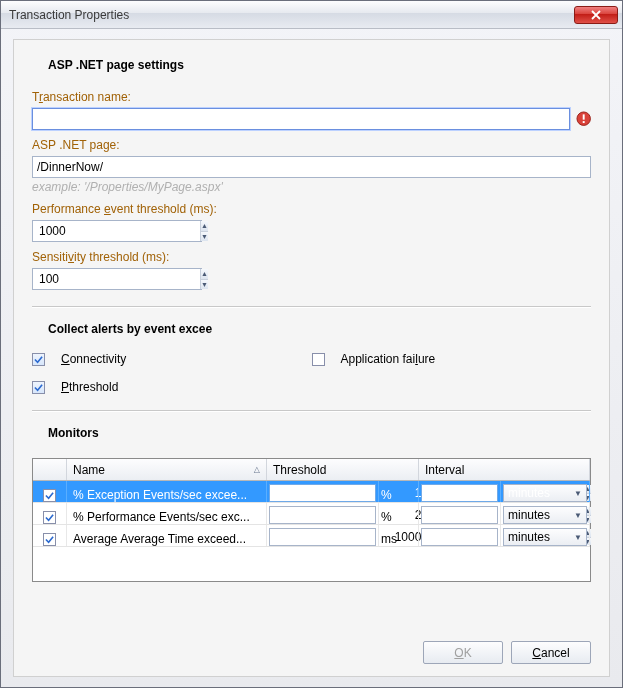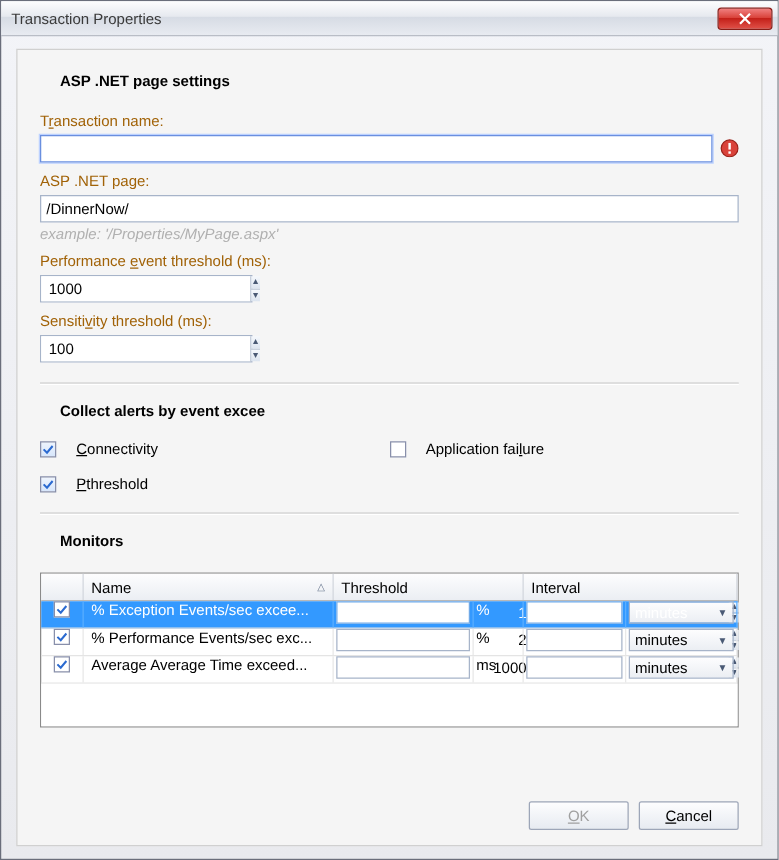--- a/index.html
+++ b/index.html
@@ -29,21 +29,21 @@
   .check { width:13px; height:13px; border:1px solid #888faa; background:#fff; display:inline-flex; align-items:center; justify-content:center; cursor:pointer; }
   .check.checked { background: linear-gradient(#eef4fd,#d7e6fb); }
   .check.checked svg { display:block; }
   .check svg { display:none; width:9px; height:9px; }
   .monitors-table { border: 1px solid #8a8a8a; background: #fff; margin-top: 8px; }
   .mt-head { display: flex; background: linear-gradient(#fdfdfe,#ebeef3); border-bottom: 1px solid #b8b8b8; height: 22px; }
   .mt-head .cell { border-right: 1px solid #d2d6dd; display:flex; align-items:center; padding: 0 6px; color:#000; position:relative;}
   .sort-arrow { font-size:8px; color:#6a7890; margin-left:auto; }
   .mt-row { display:flex; height:22px; border-bottom:1px solid #e4e4e4; align-items:stretch; }
   .mt-row.selected { background:#3399ff; color:#fff; }
-  .mt-row .cell { border-right:1px solid #e8e8e8; display:flex; align-items:flex-start; padding:0 2px; }
+  .mt-row .cell { border-right:1px solid #e8e8e8; display:flex; align-items:flex-end; padding:0 2px; }
   .mt-row.selected .cell { border-right:1px solid #5aaeff; }
   .w-check { width: 34px; justify-content:center;}
   .w-name { width: 200px; padding:0 6px !important;}
   .w-thresh { width: 112px; }
   .w-unit { width: 40px; }
   .w-int { width: 82px; }
   .w-intunit { flex:1; }
   .cell-spin { display:flex; width:100%; height:18px; border:1px solid #a7b4c9; background:#fff; }
   .mt-row.selected .cell-spin { border-color: #6fa9e8; }
   .cell-spin input { border:none; flex:1; text-align:right; padding:0 3px; outline:none; background:transparent; color:inherit; font-family:inherit; font-size:12px;}

